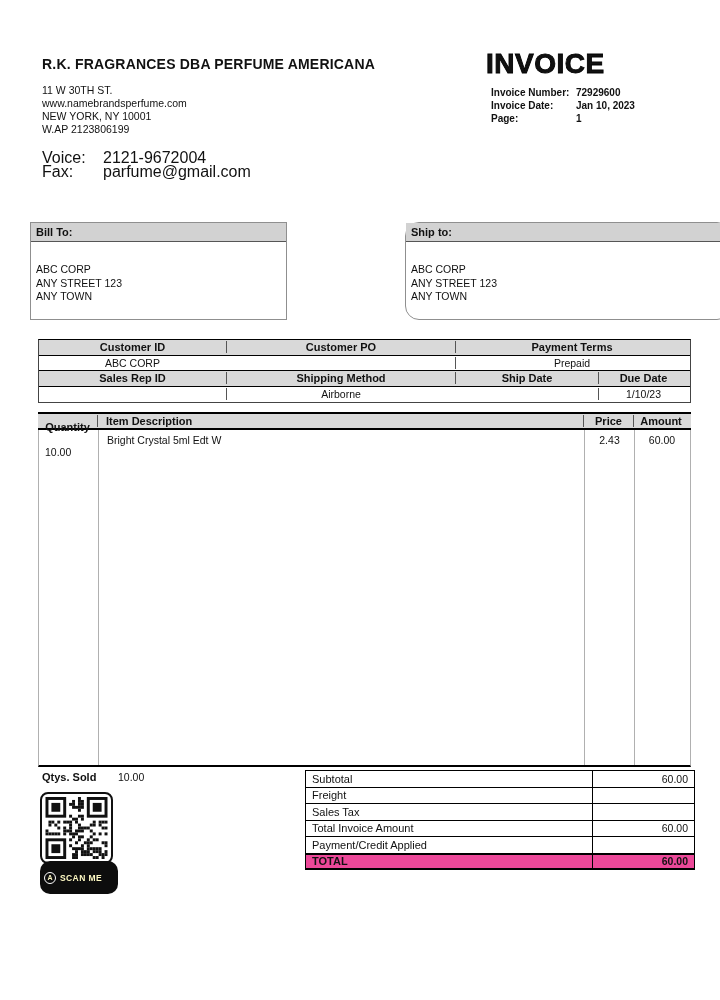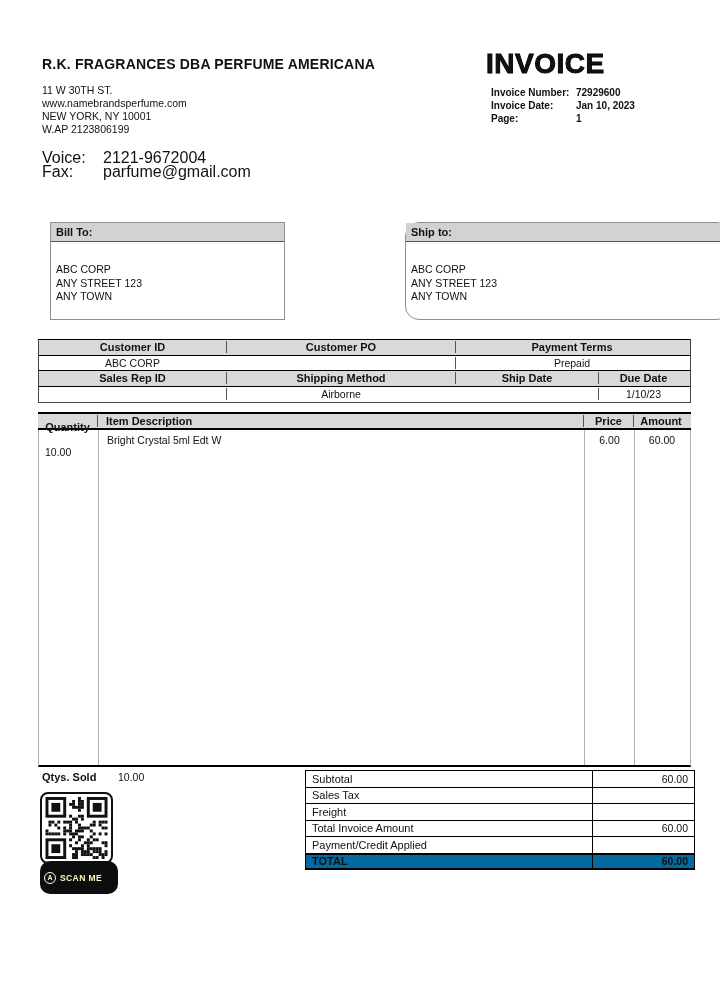--- a/index.html
+++ b/index.html
@@ -19,21 +19,21 @@
   .invoice-title {
     position:absolute; left:486px; top:48px; font-size:28px; font-weight:900;
     letter-spacing:.5px; -webkit-text-stroke:.9px #000;
   }
   .invoice-meta { position:absolute; left:491px; top:86px; font-size:10px; line-height:13.2px;font-weight:bold; }
   .meta-row { display:flex; }
   .meta-row .m-label { width:85px; }
 
   
   .addr-box { position:absolute; top:222px; height:98px; border:1px solid #8f8f8f; background:#fff; }
-  .addr-box.bill { left:50px; width:235px; }
+  .addr-box.bill { left:30px; width:257px; }
   .addr-box.ship { left:405px; width:326px;border-radius:14px; }
   .addr-head {
     height:19px; background:#d2d2d2; border-bottom:1px solid #555;
     font-size:11px; font-weight:bold; padding:3px 0 0 5px;
   }
   .addr-body { padding:21px 0 0 5px; font-size:10.5px; line-height:13.5px; }
 
   
   .order-info { position:absolute; left:38px; top:339px; width:653px; border:1px solid #444; border-top:1.5px solid #000; }
   .oi-row { display:flex; height:15.5px; align-items:center; text-align:center; }
@@ -81,21 +81,21 @@
     width:12px; height:12px; border:1.5px solid #fff; border-radius:50%;
     display:flex; align-items:center; justify-content:center;
     font-size:7px; font-weight:bold; line-height:1; margin-right:4px;
   }
   .scan-text { font-size:8.5px; font-weight:bold; letter-spacing:.4px; }
 
   .totals-table { position:absolute; left:305px; top:770px; width:390px; border:1px solid #000; border-bottom:none; }
   .tt-row { display:flex; height:16.5px; align-items:center; border-bottom:1px solid #000; font-size:11px; }
   .tt-label { width:286px; padding-left:6px; }
   .tt-value { width:102px; border-left:1.5px solid #000; height:100%; display:flex; align-items:center; justify-content:flex-end; padding-right:6px; font-size:10.5px; }
-  .tt-row.grand { background:#0369a1; font-weight:bold; border-top:1px solid #000; border-bottom:2px solid #000; }
+  .tt-row.grand { background:#ec4899; font-weight:bold; border-top:1px solid #000; border-bottom:2px solid #000; }
   .tt-row.grand .tt-value { font-weight:bold; }
 </style>
 </head>
 <body>
 
 <div class="page">
 
   <div class="company-name">R.K. FRAGRANCES DBA PERFUME AMERICANA</div>
   <div class="company-address">
     <div>11 W 30TH ST.</div>
@@ -175,21 +175,21 @@
   <div class="item-table">
     <div class="it-header">
       <div class="it-cell c-qty t-center">Quantity</div>
       <div class="it-cell c-desc pad-l">Item Description</div>
       <div class="it-cell c-price t-center">Price</div>
       <div class="it-cell c-amount t-center">Amount</div>
     </div>
     <div class="it-body">
       <div class="it-cell c-qty">10.00</div>
       <div class="it-cell c-desc pad-l">Bright Crystal 5ml Edt W</div>
-      <div class="it-cell c-price t-center">6.00</div>
+      <div class="it-cell c-price t-center">2.43</div>
       <div class="it-cell c-amount t-center">60.00</div>
     </div>
   </div>
 
   <div class="qtys-row">
     <span class="qtys-label">Qtys. Sold</span>
     <span class="qtys-value">10.00</span>
   </div>
 
   <div class="qr-box">
@@ -325,25 +325,25 @@
     <span class="scan-circle">A</span>
     <span class="scan-text">SCAN ME</span>
   </div>
 
   <div class="totals-table">
     <div class="tt-row">
       <div class="tt-label">Subtotal</div>
       <div class="tt-value">60.00</div>
     </div>
     <div class="tt-row">
+      <div class="tt-label">Freight</div>
+      <div class="tt-value"></div>
+    </div>
+    <div class="tt-row">
       <div class="tt-label">Sales Tax</div>
-      <div class="tt-value"></div>
-    </div>
-    <div class="tt-row">
-      <div class="tt-label">Freight</div>
       <div class="tt-value"></div>
     </div>
     <div class="tt-row">
       <div class="tt-label">Total Invoice Amount</div>
       <div class="tt-value">60.00</div>
     </div>
     <div class="tt-row">
       <div class="tt-label">Payment/Credit Applied</div>
       <div class="tt-value"></div>
     </div>

